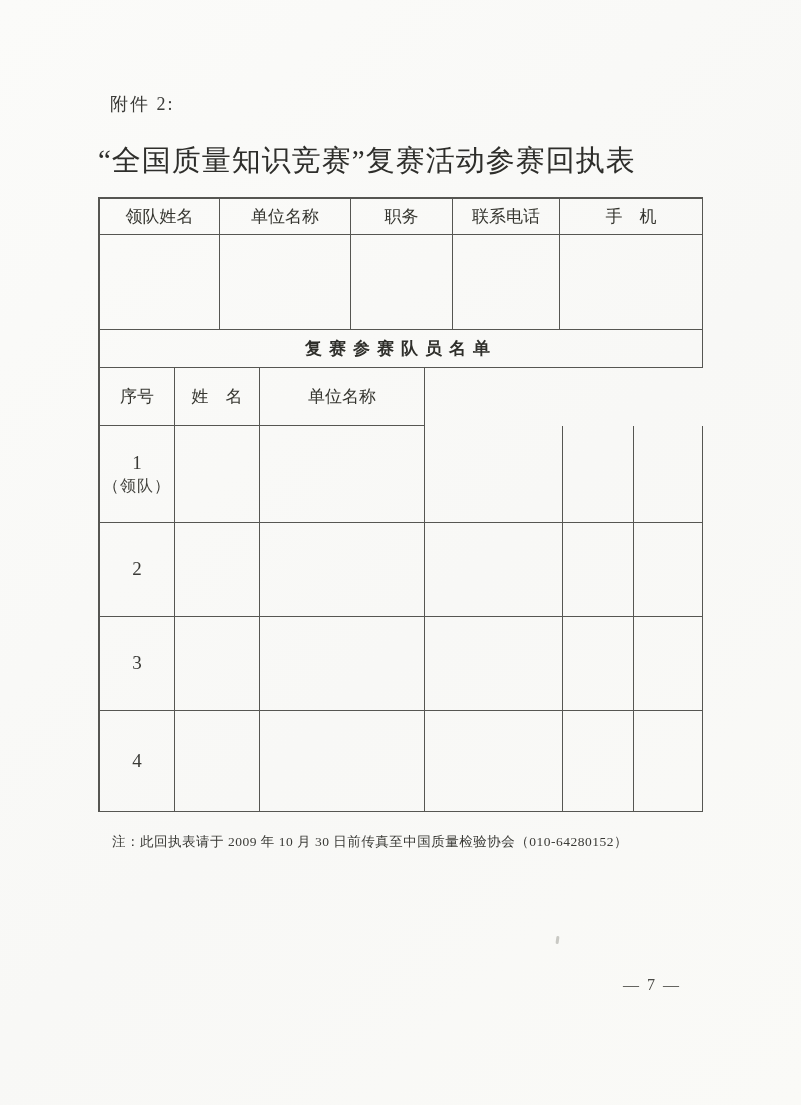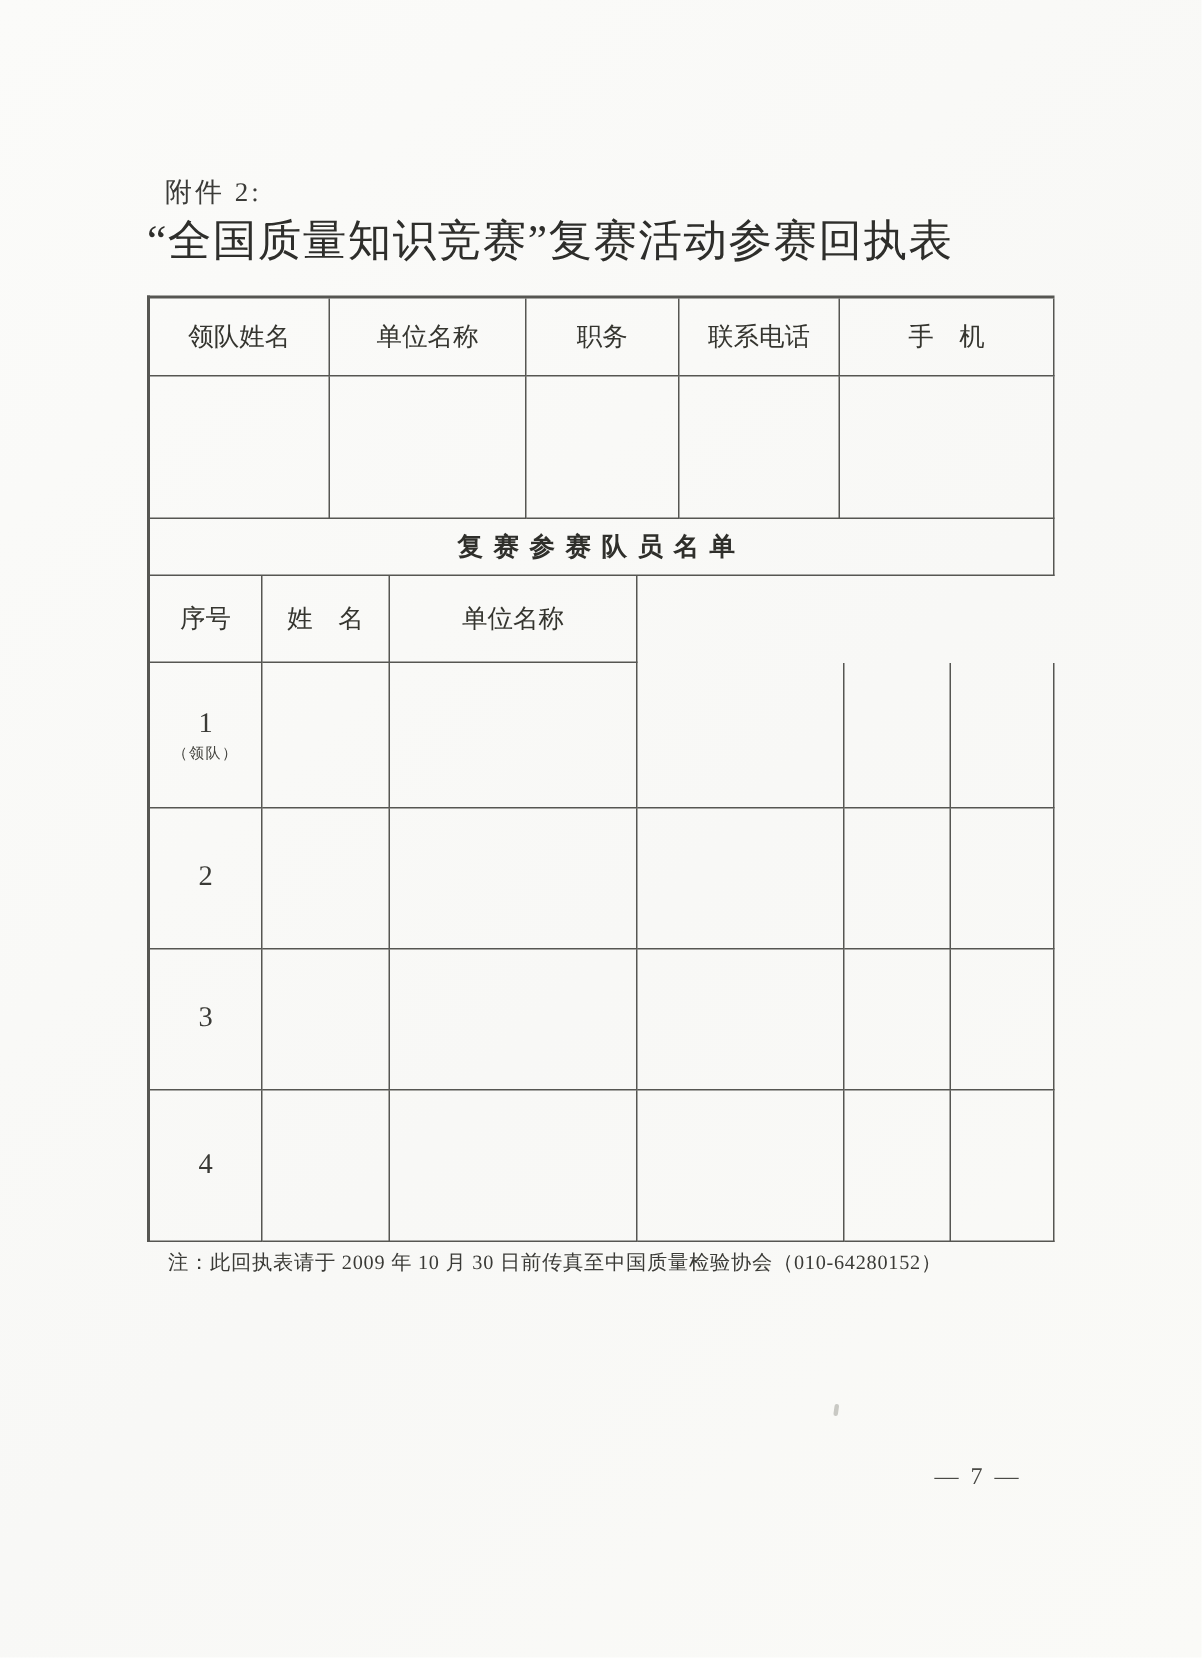--- a/index.html
+++ b/index.html
@@ -16,21 +16,20 @@
     color: #333330;
     overflow: hidden;
   }
   .attachment-label {
     position: absolute;
     left: 110px;
     top: 92px;
     font-size: 18px;
     letter-spacing: 2px;
     color: #3b3b38;
-    margin-top: 24px;
   }
   .doc-title {
     position: absolute;
     left: 98px;
     top: 141px;
     width: 603px;
     font-size: 29px;
     font-weight: normal;
     letter-spacing: 1px;
     color: #2e2e2b;
@@ -51,38 +50,38 @@
     border-right: 1.5px solid #565652;
     border-bottom: 1.5px solid #565652;
     display: flex;
     align-items: center;
     justify-content: center;
     flex-direction: column;
     font-size: 17px;
     color: #35352f;
     text-align: center;
   }
-  .row-t1-header .cell { height: 52px; font-family: Liberation Serif, serif; }
+  .row-t1-header .cell { height: 36px; font-family: Liberation Serif, serif; }
   .row-t1-blank .cell  { height: 95px; }
   .section-row .cell   { height: 38px; }
   .row-t2-header .cell { height: 58px; }
   .row-m1 .cell { height: 97px; }
   .row-m2 .cell { height: 94px; }
   .row-m3 .cell { height: 94px; }
   .row-m4 .cell { height: 101px; }
   .section-row { grid-template-columns: 603px; }
   .section-title {
     font-size: 17px;
     font-weight: 600;
     letter-spacing: 7px;
     color: #2f2f2b;
     text-align: center;
   }
   .seq-num { font-size: 19px; line-height: 1.3; color: #3a3a36; }
-  .seq-sub { font-size: 10px; letter-spacing: 1px; color: #44443f; }
+  .seq-sub { font-size: 16px; letter-spacing: 1px; color: #44443f; }
   .footer-note {
     position: absolute;
     left: 112px;
     top: 833px;
     font-size: 13.5px;
     letter-spacing: 0.5px;
     color: #3a3a36;
     text-align: right;
   }
   .page-number {

